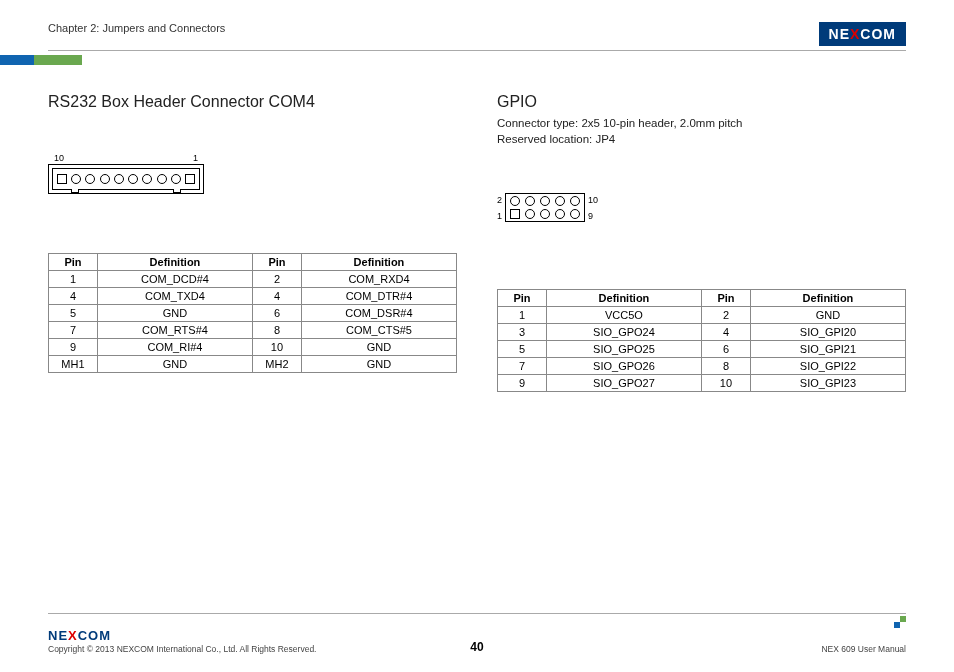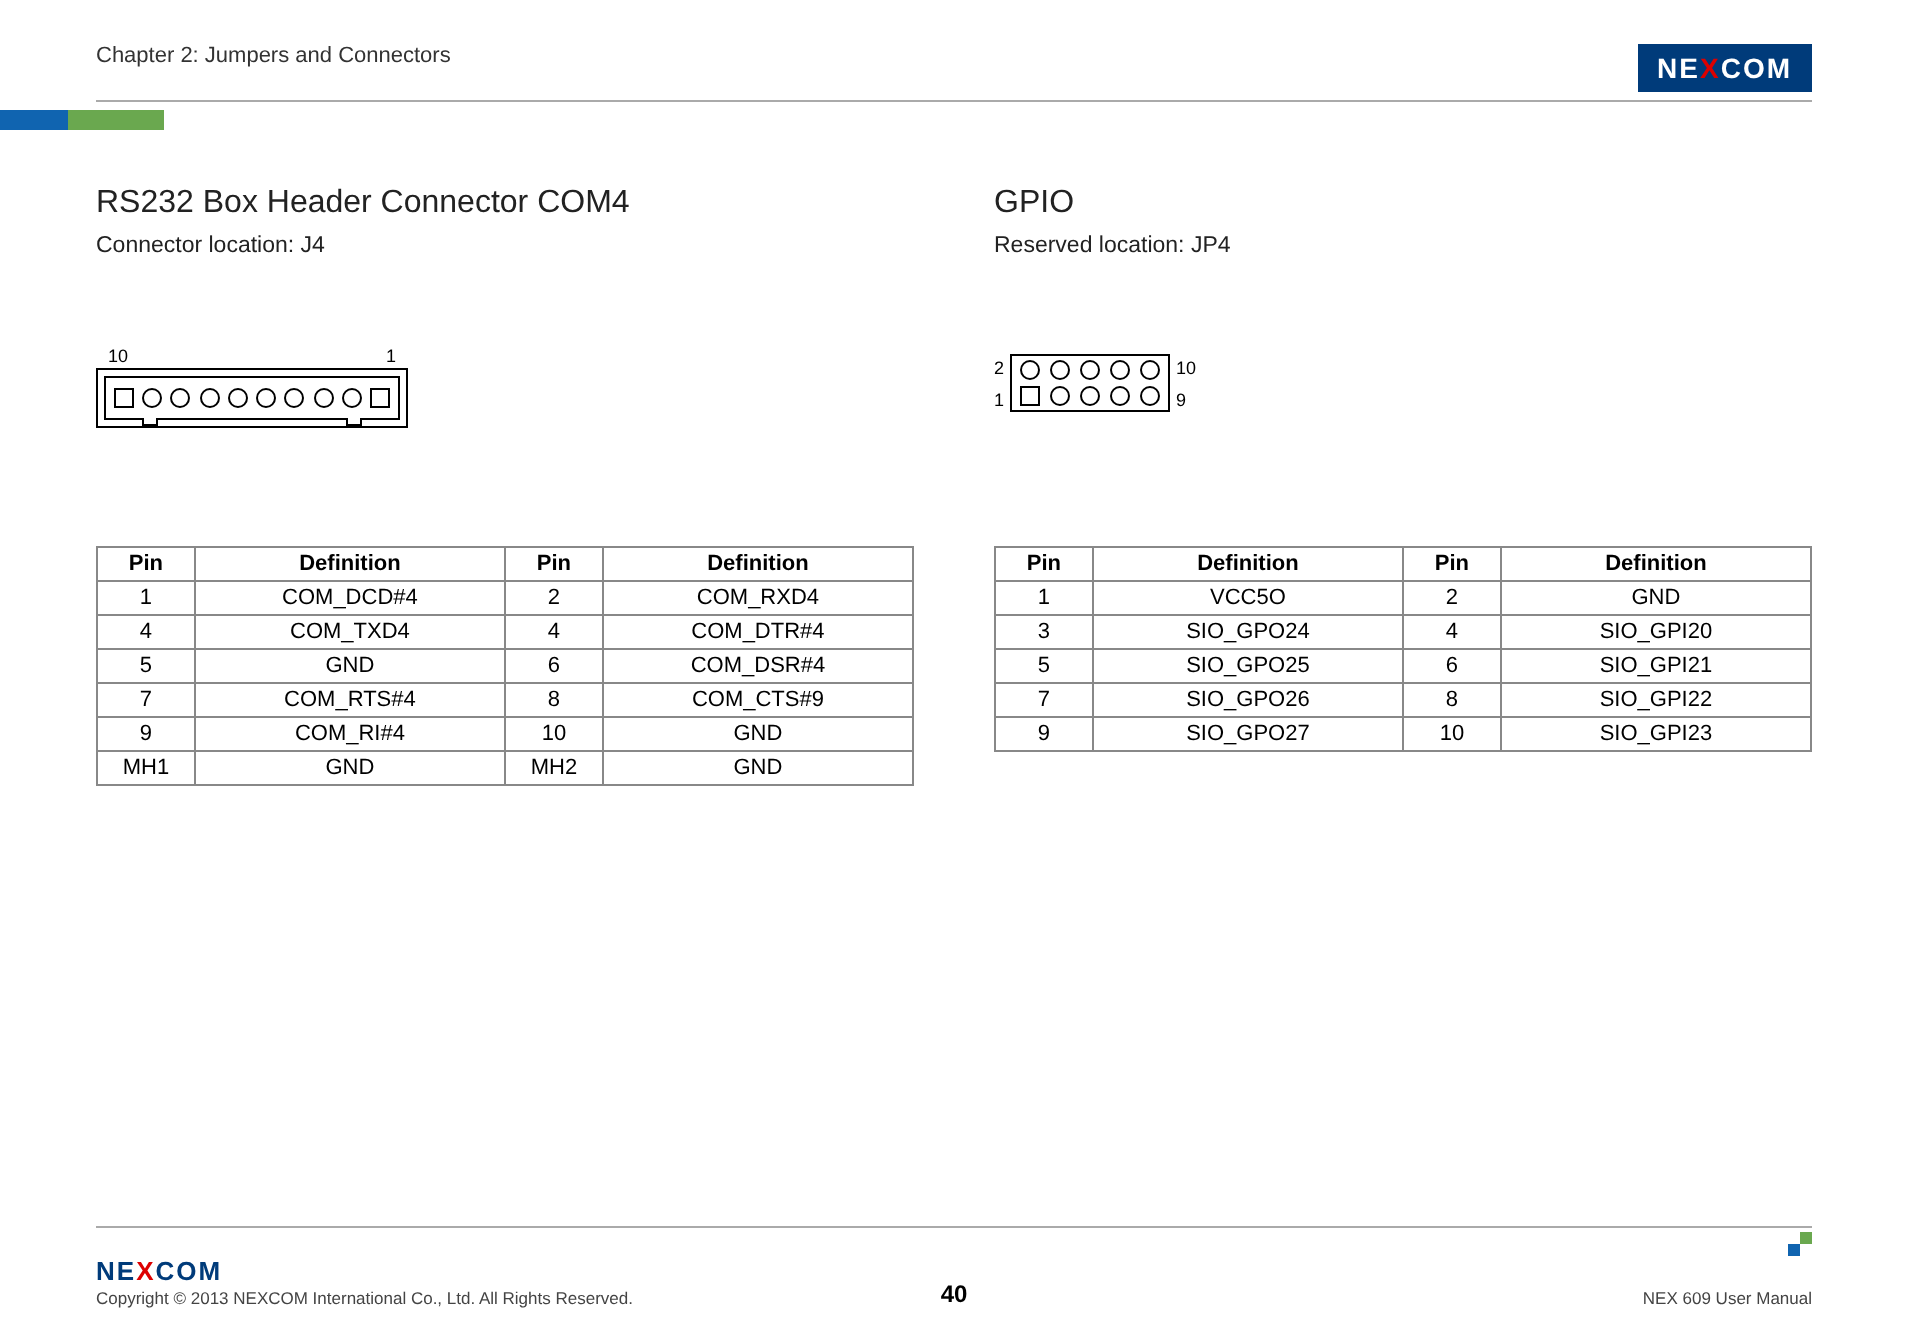--- a/index.html
+++ b/index.html
@@ -194,21 +194,20 @@
   <div class="rule-top"></div>
   <div class="tabbar">
     <div class="tab-blue"></div>
     <div class="tab-green"></div>
   </div>
 
   <div class="content">
 
     <div class="col">
       <h2 class="section-title">RS232 Box Header Connector COM4</h2>
-      <p class="meta-line">Connector location: J4</p>
 
       <div class="diagram-zone">
         <div class="conn1">
           <div class="labels">
             <span>10</span>
             <span>1</span>
           </div>
           <div class="outer">
             <div class="inner">
               <span class="pin sq"></span>
@@ -253,40 +252,41 @@
           <tr>
               <td>5</td>
               <td>GND</td>
               <td>6</td>
               <td>COM_DSR#4</td>
             </tr>
           <tr>
               <td>7</td>
               <td>COM_RTS#4</td>
               <td>8</td>
-              <td>COM_CTS#9</td>
+              <td>COM_CTS#5</td>
             </tr>
           <tr>
               <td>9</td>
               <td>COM_RI#4</td>
               <td>10</td>
               <td>GND</td>
             </tr>
           <tr>
               <td>MH1</td>
               <td>GND</td>
               <td>MH2</td>
               <td>GND</td>
             </tr>
         </tbody>
       </table>
     </div>
 
     <div class="col">
       <h2 class="section-title">GPIO</h2>
+      <p class="meta-line">Connector type: 2x5 10-pin header, 2.0mm pitch</p>
       <p class="meta-line">Reserved location: JP4</p>
 
       <div class="diagram-zone">
         <div class="conn2">
           <div class="side-l">
             <span>2</span>
             <span>1</span>
           </div>
           <div class="box">
             <div class="row">

